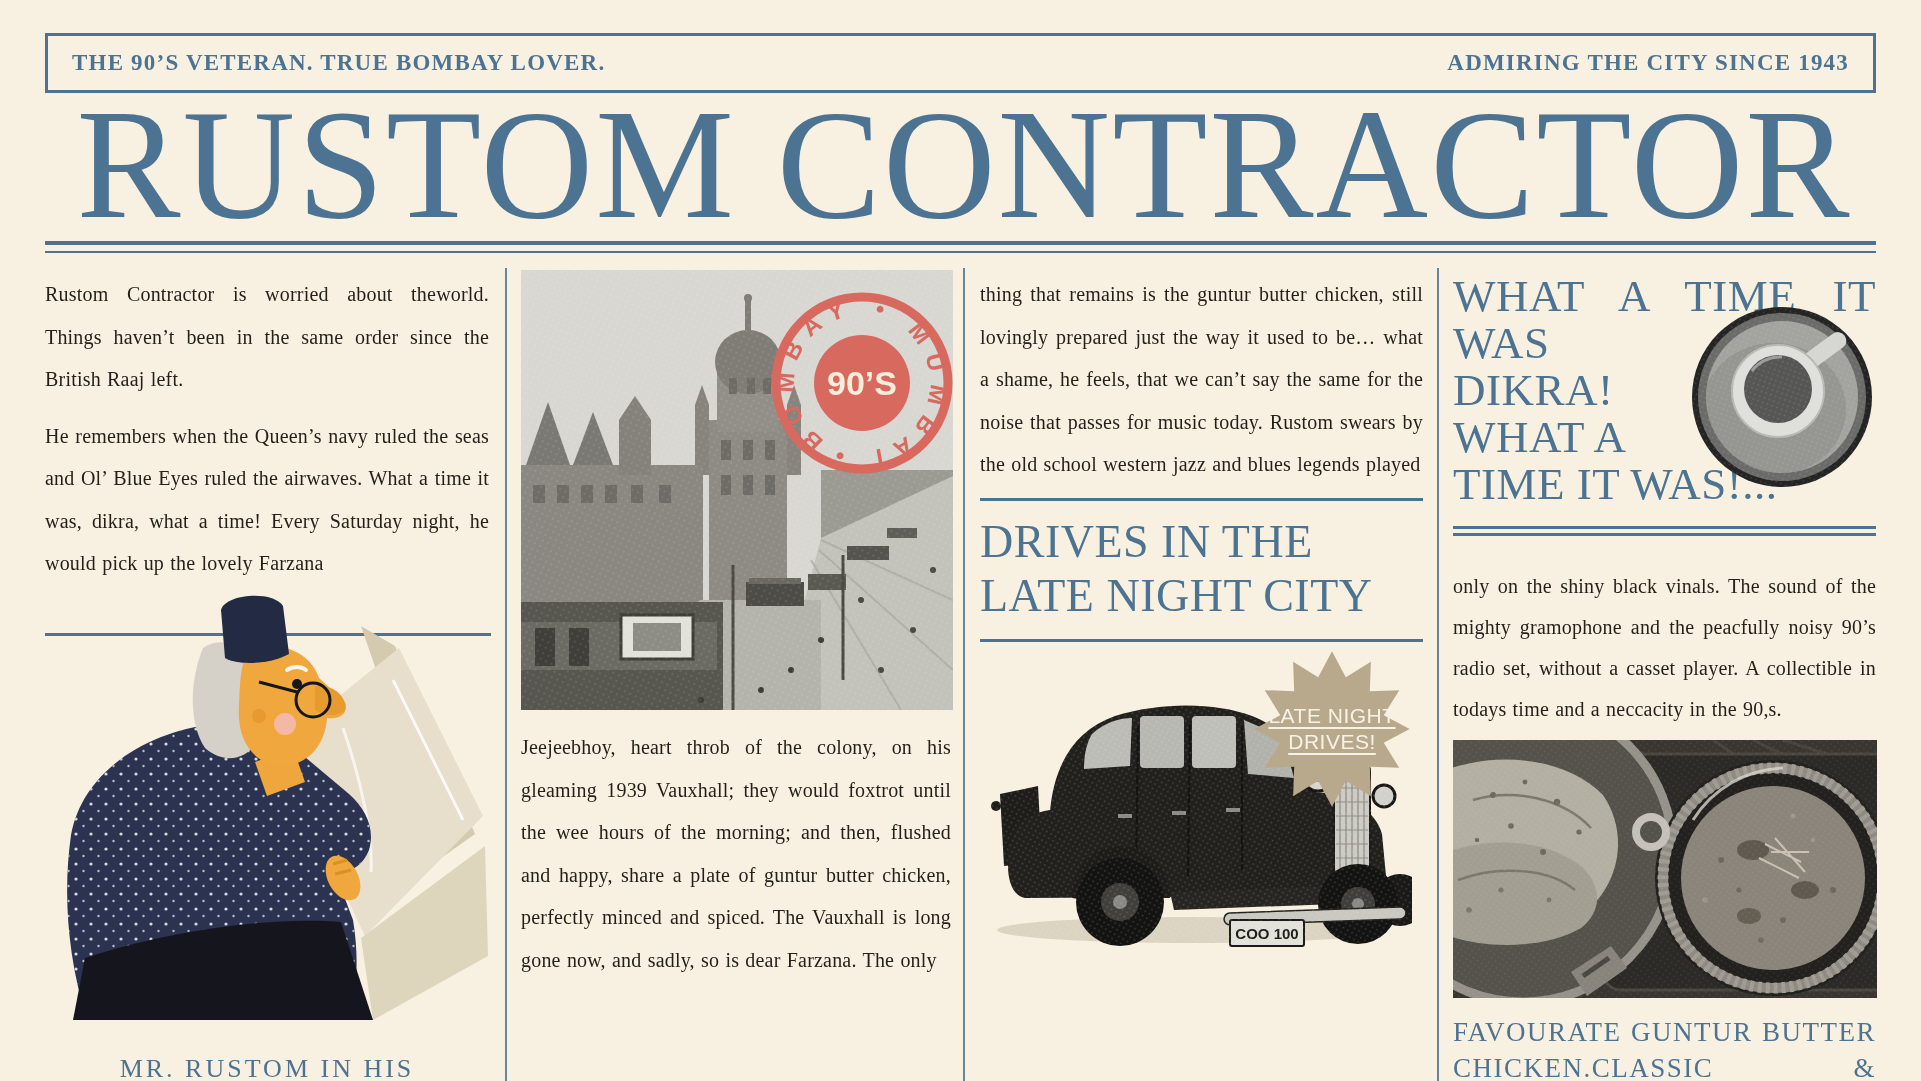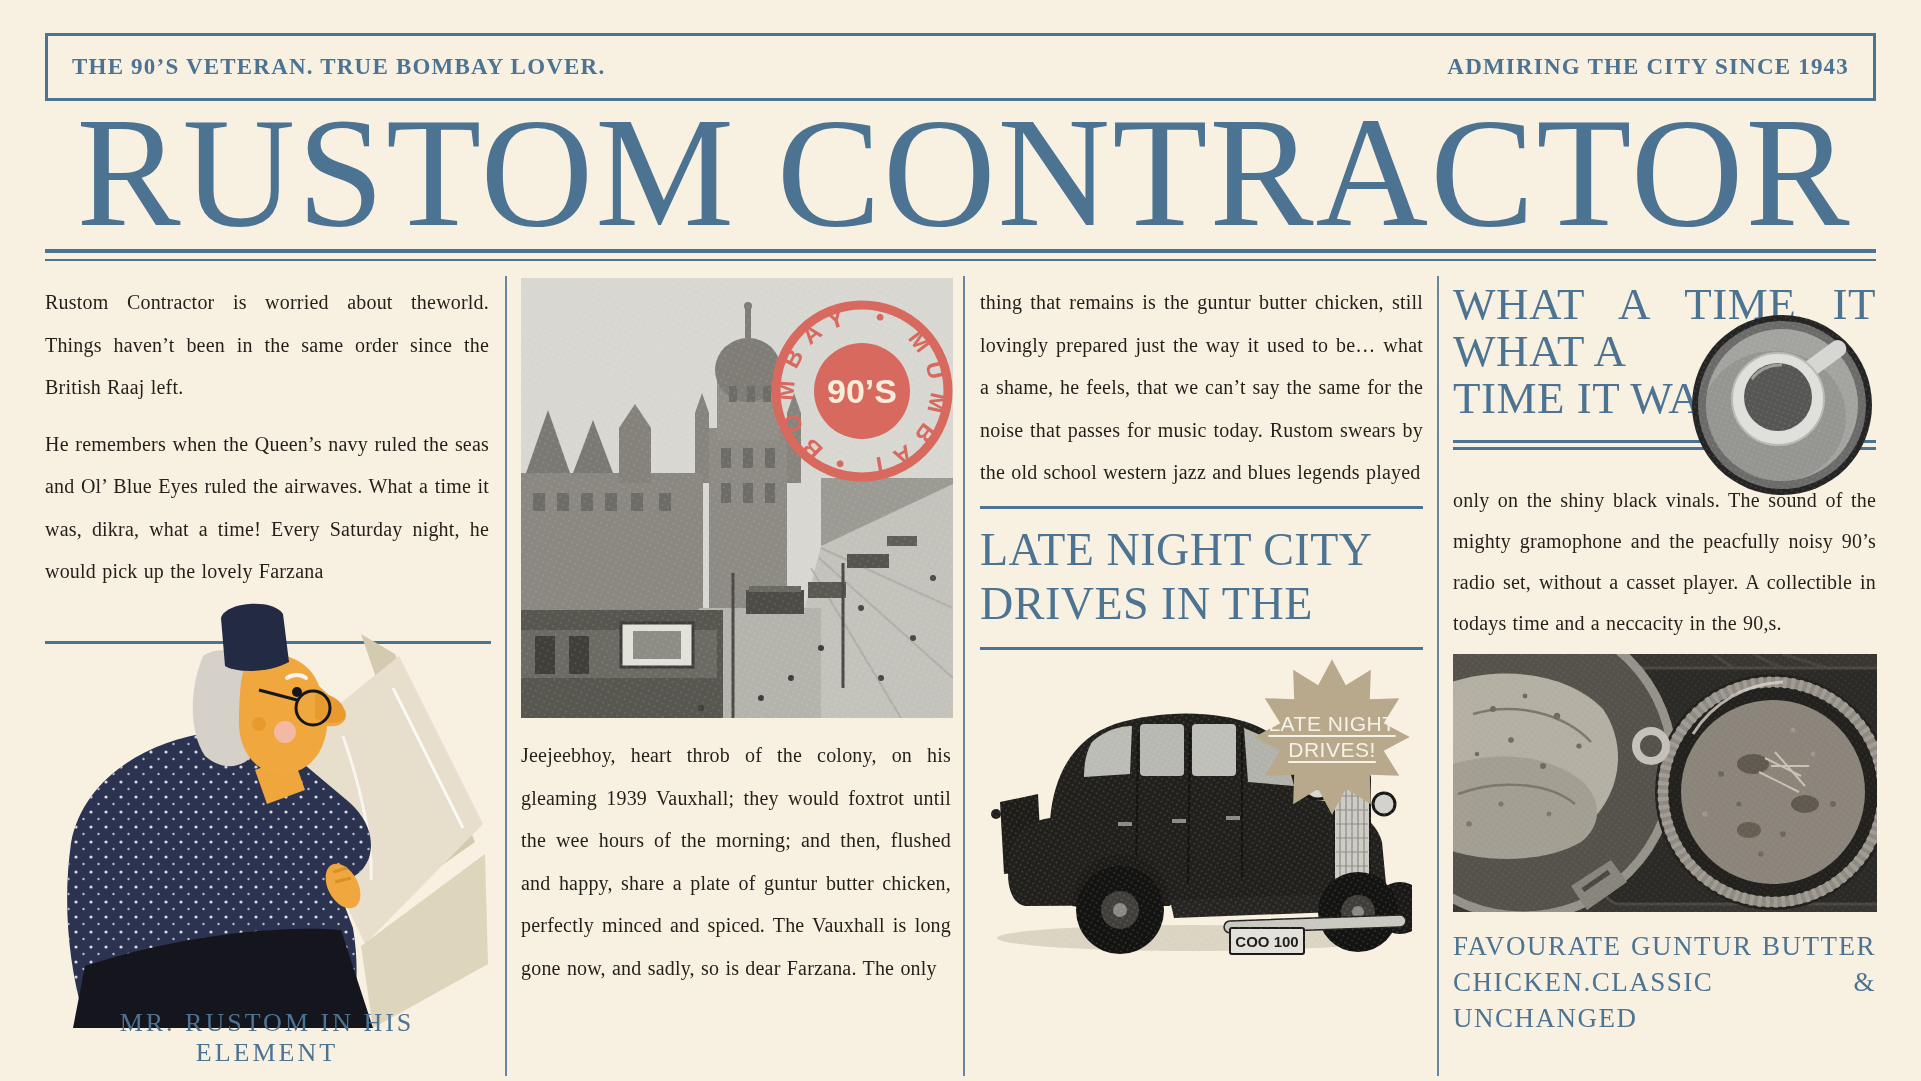--- a/index.html
+++ b/index.html
@@ -14,21 +14,21 @@
   html,body{width:1921px;height:1081px;overflow:hidden;}
   body{
     background:var(--cream);
     font-family:"Liberation Serif", serif;
     color:var(--ink);
     position:relative;
   }
   
   .topbar{
     margin:33px 45px 0;
-    height:68px;
+    height:60px;
     border:3px solid var(--accent);
     display:flex;justify-content:space-between;align-items:center;
     padding:0 24px;
     color:var(--accent);
     font-size:23px;letter-spacing:1.2px;font-weight:bold;
   }
   
   .masthead{
     margin-top:2px;
     text-align:center;
@@ -266,22 +266,22 @@
         </g>
         <text x="95" y="107" text-anchor="middle" font-family="Liberation Sans, sans-serif" font-weight="bold" font-size="34" fill="#f6eddb">90’S</text>
       </svg>
     </div>
     <p class="body">Jeejeebhoy, heart throb of  the colony, on his gleaming 1939 Vauxhall; they would foxtrot until the wee hours of the morning; and then, flushed and happy, share a plate of  guntur butter chicken, perfectly minced and spiced. The Vauxhall is long gone now, and sadly, so is dear Farzana. The only</p>
   </div>
 
   <div class="col c3">
     <p class="body">thing that remains is the guntur butter chicken, still lovingly prepared just the way it used to be… what a shame, he feels, that we can’t say the same for the noise that passes for music today. Rustom swears by the old school western jazz and blues legends played</p>
     <div class="headline3">
+      <div>DRIVES IN THE</div>
       <div>LATE NIGHT CITY</div>
-      <div>DRIVES IN THE</div>
     </div>
 
     <div class="car-wrap">
       <svg width="432" height="290" viewBox="0 0 432 290">
         <defs>
           <pattern id="ht2" width="5" height="5" patternUnits="userSpaceOnUse" patternTransform="rotate(30)">
             <circle cx="1.6" cy="1.6" r="0.9" fill="#f8f1e1" opacity="0.55"></circle>
           </pattern>
         </defs>
         <ellipse cx="212" cy="266" rx="195" ry="13" fill="#c9c2ae" opacity="0.6"></ellipse>
@@ -335,20 +335,21 @@
           <span>LATE NIGHT</span>
           <span>DRIVES!</span>
         </div>
       </div>
     </div>
   </div>
 
   <div class="col c4">
     <div class="headline4">
       <div class="l1">WHAT A TIME IT</div>
+      <div class="l2">WAS DIKRA!</div>
       <div class="l3">WHAT A</div>
       <div class="l4">TIME IT WAS!...</div>
 
       <svg class="teacup" viewBox="0 0 188 188">
         <defs>
           <pattern id="ht3" width="5" height="5" patternUnits="userSpaceOnUse" patternTransform="rotate(20)">
             <circle cx="1.6" cy="1.6" r="0.9" fill="#f8f1e1" opacity="0.5"></circle>
           </pattern>
           <clipPath id="saucerclip">
               <circle cx="92" cy="92" r="76"></circle>

